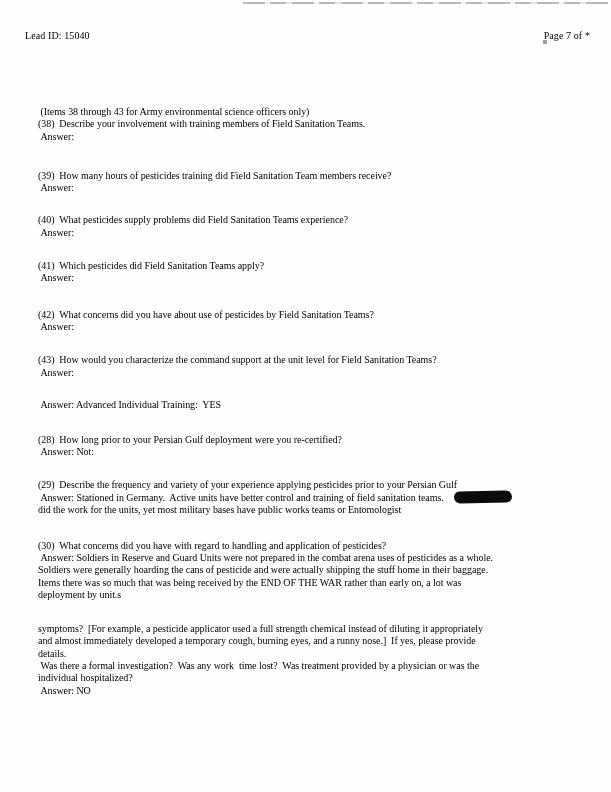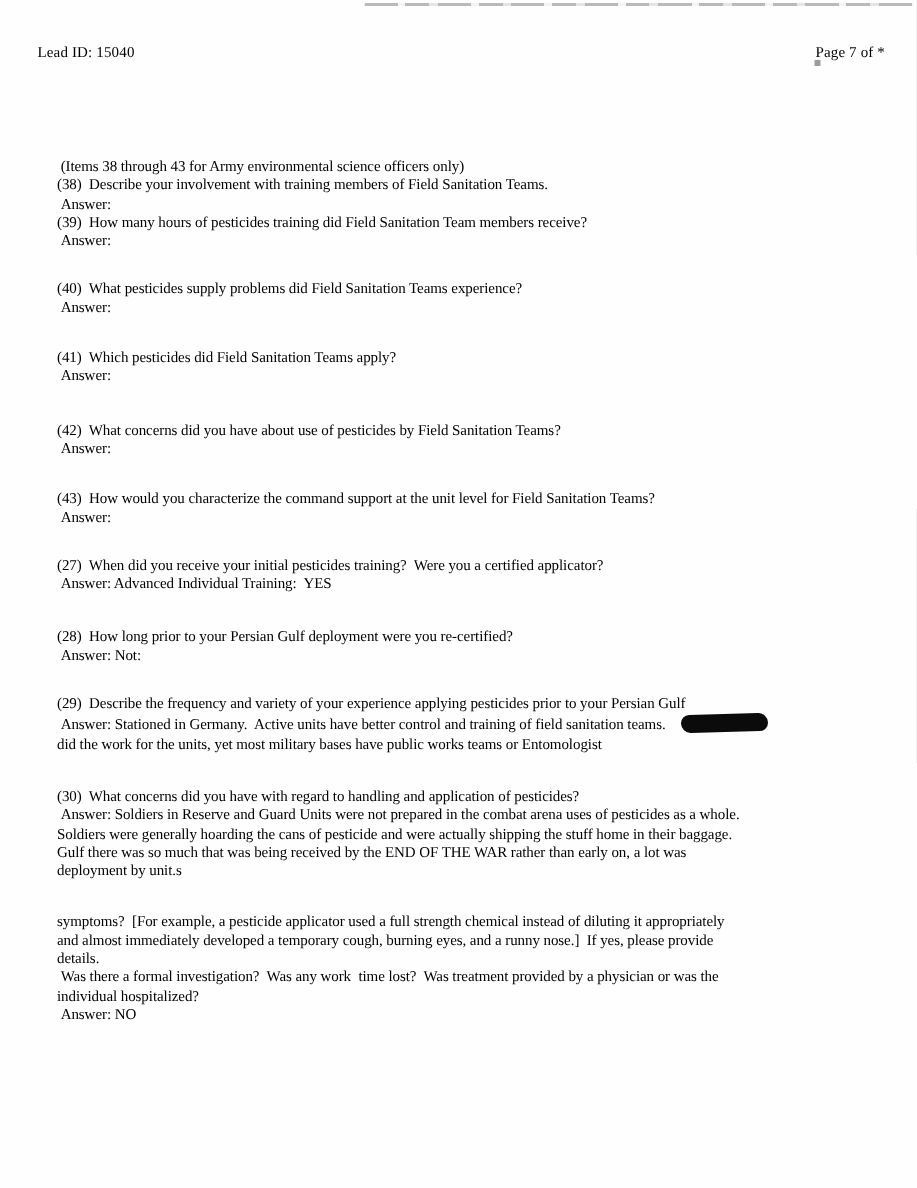--- a/index.html
+++ b/index.html
@@ -55,58 +55,57 @@
   <div class="scan-line"></div>
   <div class="speck"></div>
   <div class="hdr-left">Lead ID: 15040</div>
   <div class="hdr-right">Page 7 of *</div>
   <div class="doc">
       <div class="block" style="margin-top: 106px;">
         <div class="line"> (Items 38 through 43 for Army environmental science officers only)</div>
         <div class="line">(38)  Describe your involvement with training members of Field Sanitation Teams.</div>
         <div class="line"> Answer:</div>
       </div>
-      <div class="block" style="">
+      <div class="block" style="margin-top: 27px;">
         <div class="line">(39)  How many hours of pesticides training did Field Sanitation Team members receive?</div>
         <div class="line"> Answer:</div>
       </div>
       <div class="block" style="margin-top: 20px;">
         <div class="line">(40)  What pesticides supply problems did Field Sanitation Teams experience?</div>
         <div class="line"> Answer:</div>
       </div>
       <div class="block" style="margin-top: 21px;">
         <div class="line">(41)  Which pesticides did Field Sanitation Teams apply?</div>
         <div class="line"> Answer:</div>
       </div>
       <div class="block" style="margin-top: 24px;">
         <div class="line">(42)  What concerns did you have about use of pesticides by Field Sanitation Teams?</div>
         <div class="line"> Answer:</div>
       </div>
       <div class="block" style="margin-top: 21px;">
         <div class="line">(43)  How would you characterize the command support at the unit level for Field Sanitation Teams?</div>
         <div class="line"> Answer:</div>
       </div>
       <div class="block" style="margin-top: 20px;">
-        <div class="line">(27)  When did you receive your initial pesticides training?  Were you a certified applicator?</div>
         <div class="line"> Answer: Advanced Individual Training:  YES</div>
       </div>
       <div class="block" style="margin-top: 23px;">
         <div class="line">(28)  How long prior to your Persian Gulf deployment were you re-certified?</div>
         <div class="line"> Answer: Not:</div>
       </div>
       <div class="block" style="margin-top: 20px;">
         <div class="line">(29)  Describe the frequency and variety of your experience applying pesticides prior to your Persian Gulf</div>
         <div class="line"> Answer: Stationed in Germany.  Active units have better control and training of field sanitation teams.<span class="redaction"></span></div>
         <div class="line">did the work for the units, yet most military bases have public works teams or Entomologist</div>
       </div>
       <div class="block" style="margin-top: 23px;">
         <div class="line">(30)  What concerns did you have with regard to handling and application of pesticides?</div>
         <div class="line"> Answer: Soldiers in Reserve and Guard Units were not prepared in the combat arena uses of pesticides as a whole.</div>
         <div class="line">Soldiers were generally hoarding the cans of pesticide and were actually shipping the stuff home in their baggage.</div>
-        <div class="line">Gulf there was so much that was being received by the END OF THE WAR rather than early on, a lot was</div>
+        <div class="line">Items there was so much that was being received by the END OF THE WAR rather than early on, a lot was</div>
         <div class="line">deployment by unit.s</div>
       </div>
       <div class="block" style="margin-top: 22px;">
         <div class="line">symptoms?  [For example, a pesticide applicator used a full strength chemical instead of diluting it appropriately</div>
         <div class="line">and almost immediately developed a temporary cough, burning eyes, and a runny nose.]  If yes, please provide</div>
         <div class="line">details.</div>
         <div class="line"> Was there a formal investigation?  Was any work  time lost?  Was treatment provided by a physician or was the</div>
         <div class="line">individual hospitalized?</div>
         <div class="line"> Answer: NO</div>
       </div>

